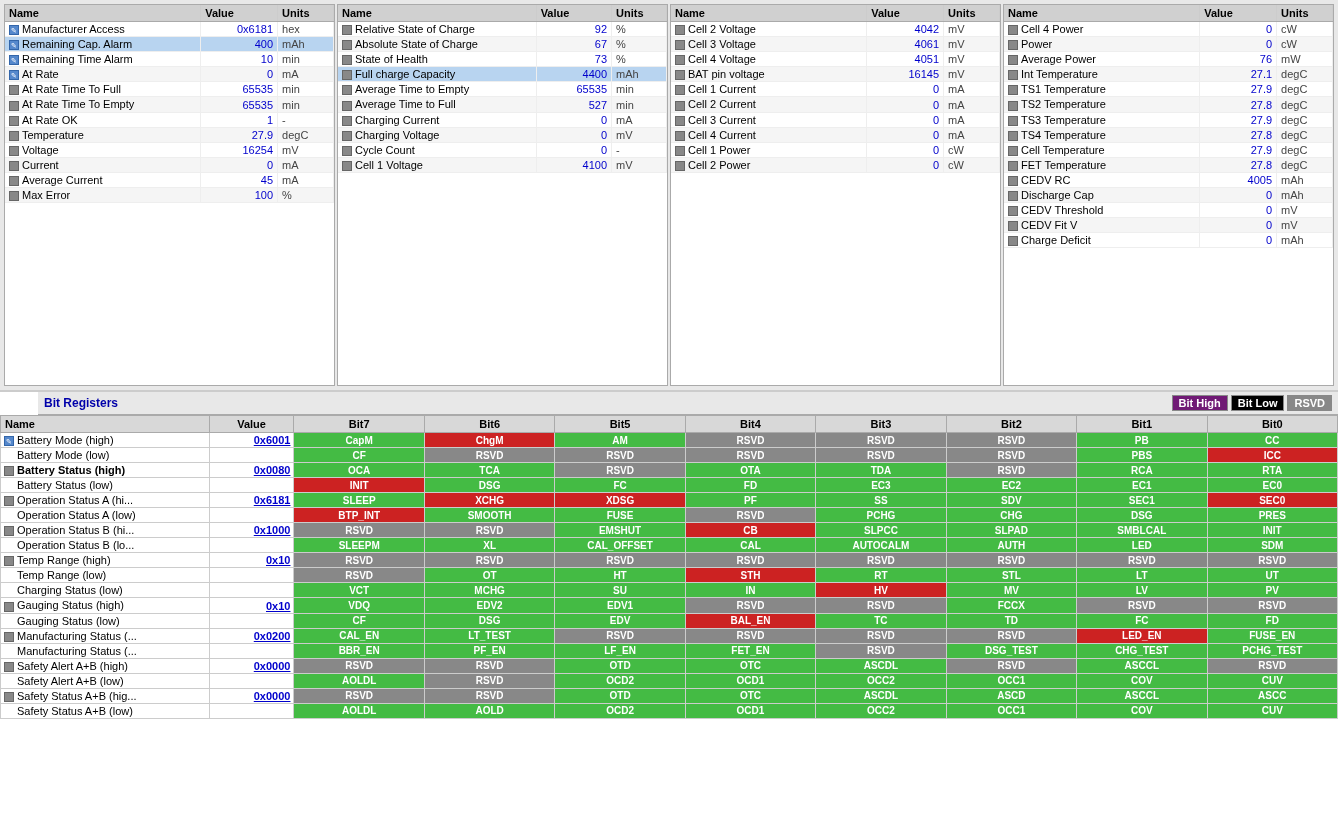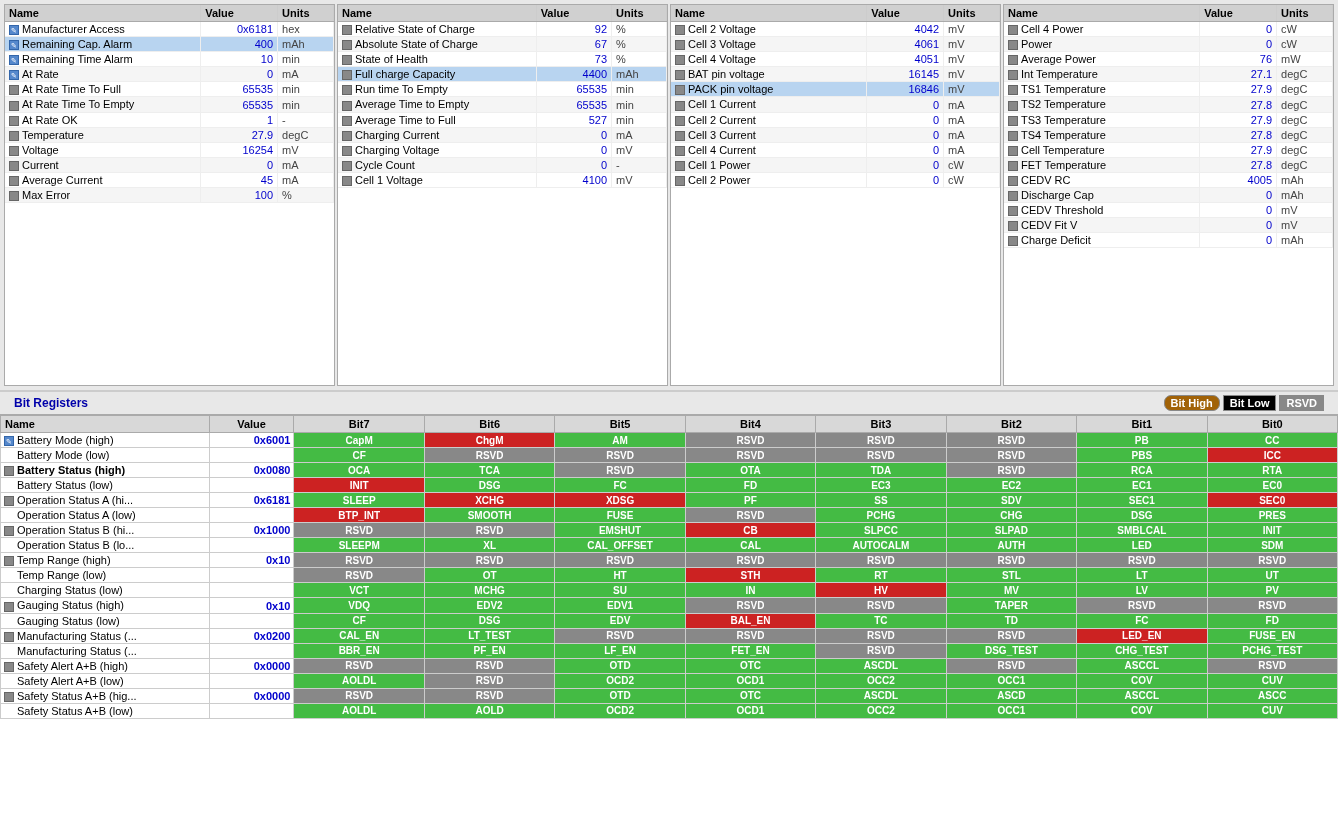--- a/index.html
+++ b/index.html
@@ -88,23 +88,24 @@
       height: 430px;
       overflow: hidden;
       display: flex;
       flex-direction: column;
     }
 
     .bit-registers-header {
       display: flex;
       align-items: center;
       justify-content: space-between;
-      padding: 3px 14px;
+      padding: 3px 6px;
       background: #e8e8e8;
       border-bottom: 1px solid #aaa;
+      margin-left: 38px;
     }
 
     .bit-registers-title {
       font-weight: bold;
       color: #0000aa;
       font-size: 12px;
     }
 
     .legend-area {
       display: flex;
@@ -113,21 +114,21 @@
     }
 
     .legend-btn {
       padding: 1px 6px;
       font-size: 11px;
       font-weight: bold;
       border: 1px solid #888;
       cursor: pointer;
     }
 
-    .legend-high { background: #a16207; color: white; border-radius: 7px; }
+    .legend-high { background: #701a75; color: white; }
     .legend-low { background: #000000; color: white; }
     .legend-rsvd { background: #888888; color: white; }
 
     .bit-table-container {
       overflow-y: auto;
       overflow-x: auto;
       flex: 1;
     }
 
     .bit-table {
@@ -175,20 +176,21 @@
 
     .bit-table tbody tr td.name-cell.bold-name {
       font-weight: bold;
     }
 
     .bit-table tbody tr td.value-cell {
       text-align: right;
       background: white;
       color: #0000cc;
       font-weight: bold;
+      text-decoration: underline;
     }
 
     .bit-table tbody tr td.bit-cell {
       text-align: center;
       font-size: 10px;
       font-weight: bold;
     }
 
     .bg-green { background-color: #44bb44 !important; color: white; }
     .bg-red { background-color: #cc2222 !important; color: white; }
@@ -295,25 +297,20 @@
             <td class="cell-name"><span class="lock-icon"></span>State of Health</td>
             <td class="cell-value">73</td>
             <td class="cell-units">%</td>
           </tr>
           <tr class="row-highlighted">
             <td class="cell-name"><span class="lock-icon"></span>Full charge Capacity</td>
             <td class="cell-value">4400</td>
             <td class="cell-units">mAh</td>
           </tr>
           <tr>
-            <td class="cell-name"><span class="lock-icon"></span>Run time To Empty</td>
-            <td class="cell-value">65535</td>
-            <td class="cell-units">min</td>
-          </tr>
-          <tr>
             <td class="cell-name"><span class="lock-icon"></span>Average Time to Empty</td>
             <td class="cell-value">65535</td>
             <td class="cell-units">min</td>
           </tr>
           <tr>
             <td class="cell-name"><span class="lock-icon"></span>Average Time to Full</td>
             <td class="cell-value">527</td>
             <td class="cell-units">min</td>
           </tr>
           <tr>
@@ -360,25 +357,20 @@
             <td class="cell-units">mV</td>
           </tr>
           <tr>
             <td class="cell-name"><span class="lock-icon"></span>Cell 4 Voltage</td>
             <td class="cell-value">4051</td>
             <td class="cell-units">mV</td>
           </tr>
           <tr>
             <td class="cell-name"><span class="lock-icon"></span>BAT pin voltage</td>
             <td class="cell-value">16145</td>
-            <td class="cell-units">mV</td>
-          </tr>
-          <tr class="row-highlighted">
-            <td class="cell-name"><span class="lock-icon"></span>PACK pin voltage</td>
-            <td class="cell-value">16846</td>
             <td class="cell-units">mV</td>
           </tr>
           <tr>
             <td class="cell-name"><span class="lock-icon"></span>Cell 1 Current</td>
             <td class="cell-value">0</td>
             <td class="cell-units">mA</td>
           </tr>
           <tr>
             <td class="cell-name"><span class="lock-icon"></span>Cell 2 Current</td>
             <td class="cell-value">0</td>
@@ -656,21 +648,21 @@
             <td class="bit-cell bg-green">PV</td>
           </tr>
           <tr>
             <td class="name-cell"><span class="lock-icon"></span>Gauging Status (high)</td>
             <td class="value-cell">0x10</td>
             <td class="bit-cell bg-green">VDQ</td>
             <td class="bit-cell bg-green">EDV2</td>
             <td class="bit-cell bg-green">EDV1</td>
             <td class="bit-cell bg-gray">RSVD</td>
             <td class="bit-cell bg-gray">RSVD</td>
-            <td class="bit-cell bg-green">TAPER</td>
+            <td class="bit-cell bg-green">FCCX</td>
             <td class="bit-cell bg-gray">RSVD</td>
             <td class="bit-cell bg-gray">RSVD</td>
           </tr>
           <tr>
             <td class="name-cell"><span style="display: inline-block; width: 13px;"></span>Gauging Status (low)</td>
             <td class="value-cell"></td>
             <td class="bit-cell bg-green">CF</td>
             <td class="bit-cell bg-green">DSG</td>
             <td class="bit-cell bg-green">EDV</td>
             <td class="bit-cell bg-red">BAL_EN</td>

